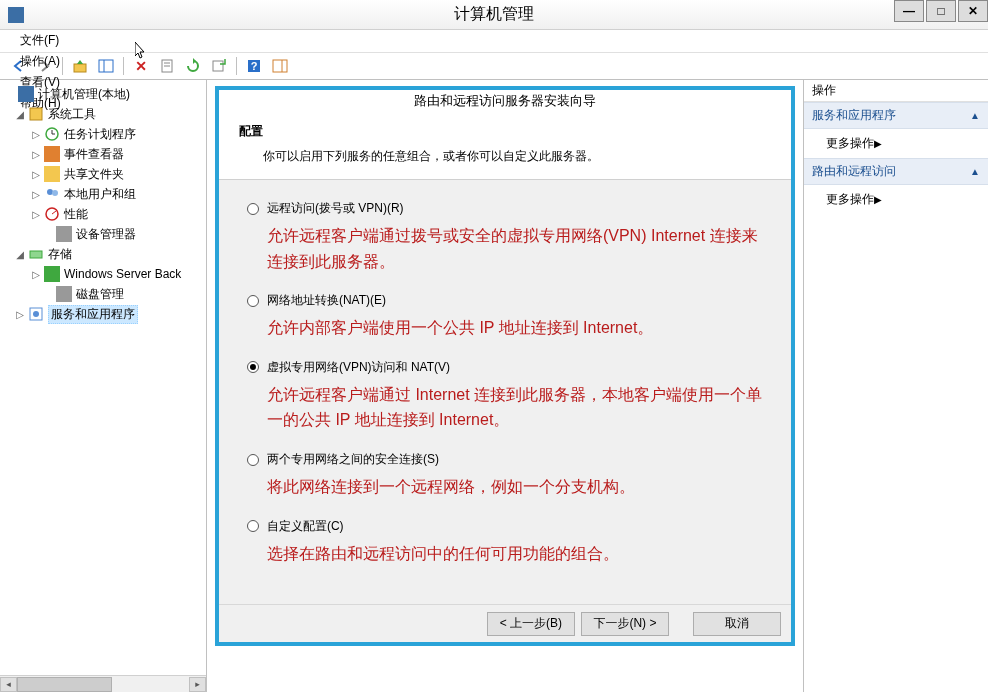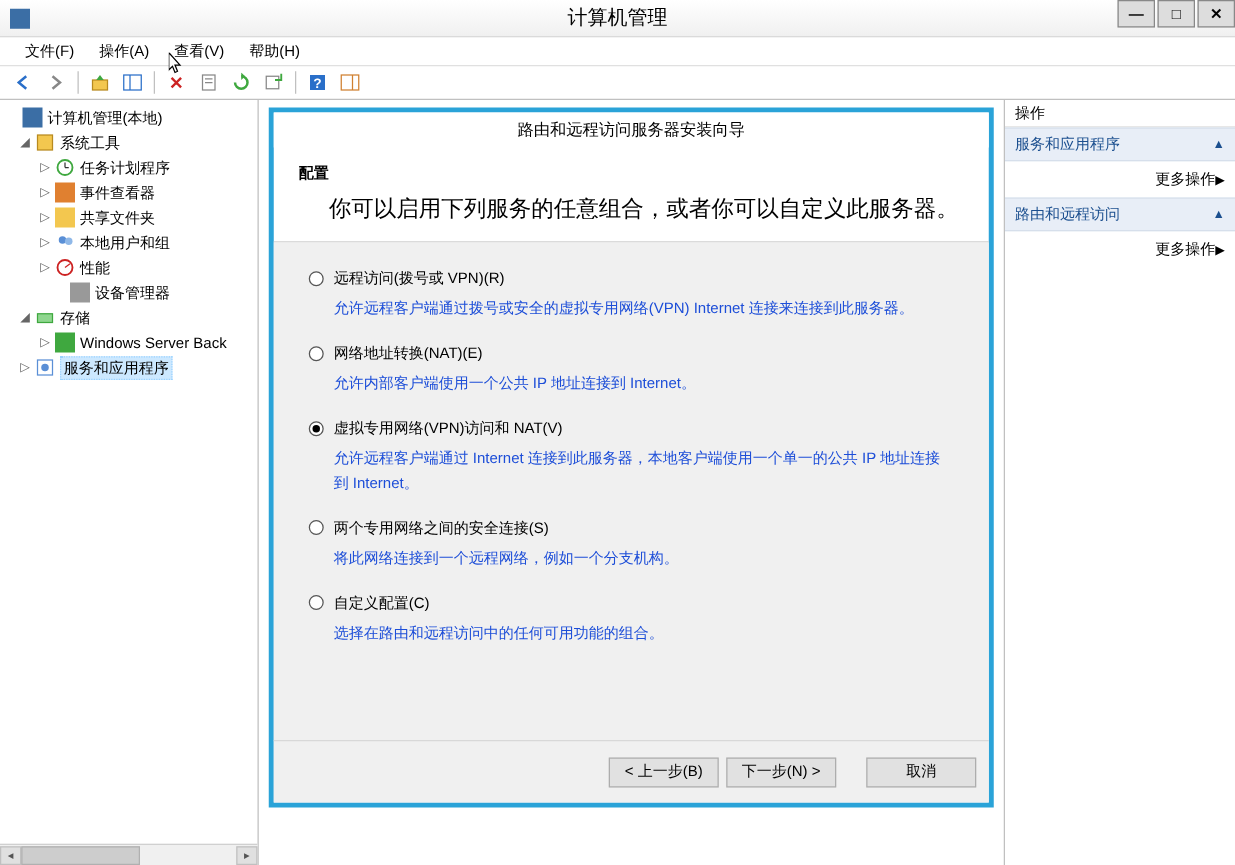--- a/index.html
+++ b/index.html
@@ -49,24 +49,24 @@
   font-family: "Segoe UI Symbol", sans-serif;
   font-size: 12px;
   font-weight: bold;
 }
 .win-btn:first-child { margin-left: 0; }
 
 
 .menubar {
   height: 22px;
   display: flex;
-  align-items: center;
   padding-left: 10px;
   background: #fff;
   position: relative;
+  flex-direction: column;
 }
 .menu-item {
   padding: 2px 10px;
   cursor: default;
 }
 .cursor-overlay {
   position: absolute;
   left: 135px;
   top: 12px;
   width: 12px;
@@ -186,21 +186,21 @@
   align-items: center;
   justify-content: center;
   border-bottom: 0;
   font-size: 13px;
 }
 .wizard-top {
   padding: 12px 20px 14px 20px;
   border-bottom: 1px solid #d0d0d0;
 }
 .wizard-top-title { font-weight: bold; font-size: 12px; margin-bottom: 8px; }
-.wizard-top-desc { font-size: 18px; padding-left: 24px; }
+.wizard-top-desc { font-size: 12px; padding-left: 24px; }
 .wizard-body {
   flex: 1;
   background: #f0f0f0;
   padding: 20px 28px;
 }
 .opt {
   margin-bottom: 18px;
 }
 .opt-head { display: flex; align-items: center; }
 .opt-radio {
@@ -215,22 +215,22 @@
 .opt-radio.checked::after {
   content: "";
   position: absolute;
   left: 2px; top: 2px;
   width: 6px; height: 6px;
   border-radius: 50%;
   background: #000;
 }
 .opt-label { font-size: 12px; }
 .opt-desc {
-  font-size: 12px;
-  color: #1d4ed8;
+  font-size: 16px;
+  color: #b91c1c;
   margin-top: 6px;
   margin-left: 20px;
   line-height: 1.6;
 }
 .wizard-footer {
   height: 50px;
   background: #f0f0f0;
   display: flex;
   align-items: center;
   justify-content: flex-end;
@@ -275,21 +275,21 @@
   justify-content: space-between;
   align-items: center;
   border-bottom: 1px solid #d6dfeb;
   border-top: 1px solid #d6dfeb;
 }
 .actions-section-head .arr { font-size: 10px; color: #1b4f8f; }
 .actions-item {
   padding: 6px 8px 6px 22px;
   font-size: 12px;
   display: flex;
-  justify-content: flex-end;
+  justify-content: flex-start;
   align-items: center;
 }
 .actions-item .arr { font-size: 10px; color: #000; }
 
 
 .ic-blue { background: #3b6ea5; }
 .ic-folder { background: #f3c74f; }
 .ic-green { background: #3fa83f; }
 .ic-red { color: #cc2222; font-weight: bold; font-size: 14px; display:flex;align-items:center;justify-content:center; }
 .ic-gray { background: #999; }
@@ -462,20 +462,25 @@
           </span>
         <span class="tree-label">存储</span>
       </div>
 
       <div class="tree-row" style="padding-left:30px">
         <span class="tree-exp">▷</span>
         <span class="tree-icon ic-green"></span>
         <span class="tree-label">Windows Server Back</span>
       </div>
 
+      <div class="tree-row" style="padding-left:42px">
+        <span class="tree-exp"></span>
+        <span class="tree-icon ic-gray"></span>
+        <span class="tree-label">磁盘管理</span>
+      </div>
 
       <div class="tree-row" style="padding-left:14px">
         <span class="tree-exp">▷</span>
         <span class="tree-icon">
             <svg width="16" height="16">
               <rect x="2" y="2" width="12" height="12" fill="#fff" stroke="#5a8fd6"></rect>
               <circle cx="8" cy="8" r="3" fill="#5a8fd6"></circle>
             </svg>
           </span>
         <span class="tree-label selected">服务和应用程序</span>

